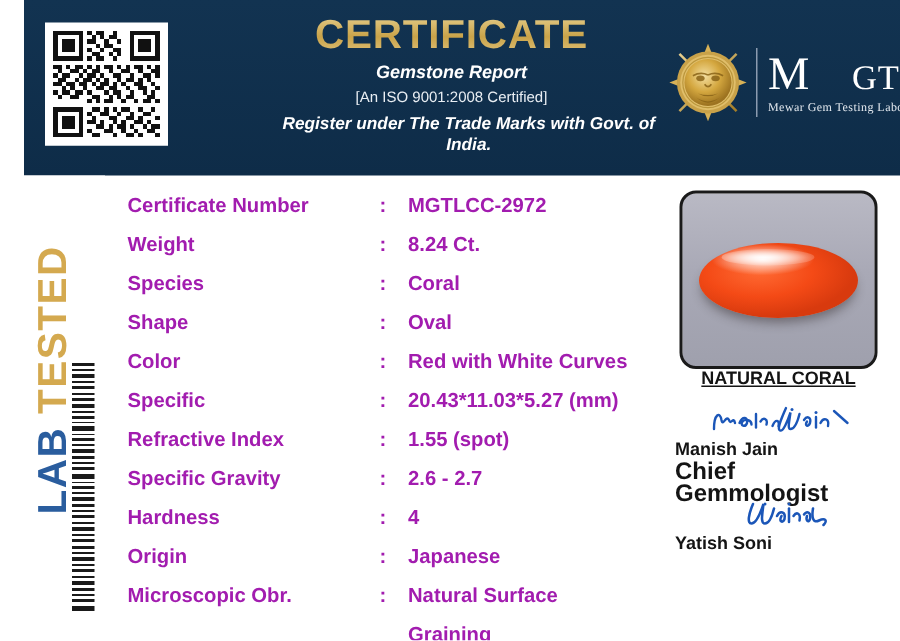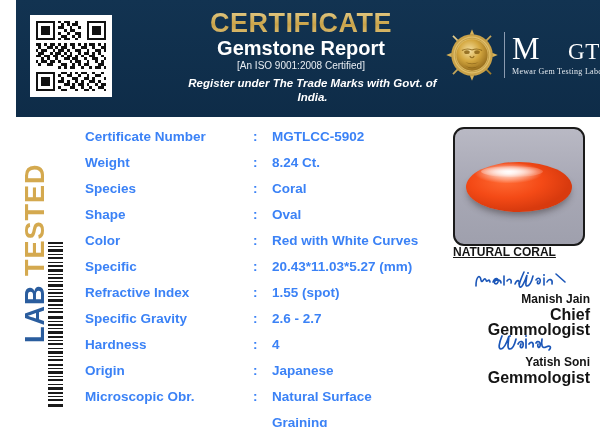--- a/index.html
+++ b/index.html
@@ -47,25 +47,26 @@
     letter-spacing: 0.5px;
     color: #d9bb6d;
     background: linear-gradient(180deg,#e8d293 0%,#c9a349 55%,#e2c57f 100%);
     -webkit-background-clip: text;
     background-clip: text;
     -webkit-text-fill-color: transparent;
     line-height: 30px;
     font-family: "Liberation Sans", sans-serif;
   }
   .cert-sub {
-    font-size: 20px;
+    font-size: 12px;
     font-weight: bold;
     color: #ffffff;
     line-height: 19px;
     margin-top: 1px;
+    font-style: italic;
   }
   .cert-iso {
     font-size: 10px;
     color: #e9eef3;
     line-height: 14px;
     margin-top: 1px;
   }
   .cert-reg {
     font-size: 11.5px;
     font-weight: bold;
@@ -156,21 +157,21 @@
     position: absolute;
     left: 85px; top: 129px;
     width: 355px;
   }
   .field-row {
     display: flex;
     align-items: flex-start;
     height: 26px;
     font-size: 13.5px;
     font-weight: bold;
-    color: #3b82f6;
+    color: #a21caf;
   }
   .field-label { width: 168px; flex: 0 0 168px; }
   .field-colon { width: 19px; flex: 0 0 19px; }
   .field-value { flex: 1 1 auto; }
   .field-row.continuation .field-label,
   .field-row.continuation .field-colon { visibility: hidden; }
 
   
   .gem-box {
     position: absolute;
@@ -195,32 +196,32 @@
     position: absolute;
     left: 26px; top: 37px;
     width: 62px; height: 11px;
     border-radius: 50%;
     background: radial-gradient(ellipse at 45% 50%, rgba(255,255,255,0.95) 0%, rgba(255,255,255,0.25) 60%, rgba(255,255,255,0) 100%);
   }
   .gem-caption {
     position: absolute;
     left: 453px; top: 245px;
     width: 132px;
-    text-align: left;
+    text-align: center;
     font-size: 12px;
     font-weight: bold;
     color: #141414;
     text-decoration: underline;
   }
 
   
   .sig-block {
     position: absolute;
     width: 140px;
-    text-align: right;
+    text-align: left;
   }
   .sig-1 { left: 450px; top: 268px; }
   .sig-2 { left: 450px; top: 331px; }
   .sig-mark {
     height: 24px;
     color: #1b56b8;
   }
   .sig-mark svg { display: block; margin: 0 auto; }
   .sig-name {
     font-size: 12px;
@@ -512,21 +513,21 @@
             <rect x="0" y="163" width="15" height="3"></rect>
         </g>
       </svg>
     </div>
   </div>
 
   <div class="fields">
     <div class="field-row">
       <span class="field-label">Certificate Number</span>
       <span class="field-colon">:</span>
-      <span class="field-value">MGTLCC-5902</span>
+      <span class="field-value">MGTLCC-2972</span>
     </div>
     <div class="field-row">
       <span class="field-label">Weight</span>
       <span class="field-colon">:</span>
       <span class="field-value">8.24 Ct.</span>
     </div>
     <div class="field-row">
       <span class="field-label">Species</span>
       <span class="field-colon">:</span>
       <span class="field-value">Coral</span>
@@ -620,16 +621,15 @@
           <path d="M68 12 C70 9, 73 11, 72 15 C71 18, 69 16, 70 13"></path>
           <path d="M74 8 C73 14, 74 18, 78 16 C82 14, 84 16, 81 19"></path>
         </g>
         <g fill="#1b56b8">
           <circle cx="42" cy="5" r="1"></circle>
             <circle cx="58" cy="5" r="1"></circle>
         </g>
       </svg>
     </div>
     <div class="sig-name">Yatish Soni</div>
-    <div class="sig-role">Gemmologist</div>
   </div>
 
 </div>
 
 </body></html>

